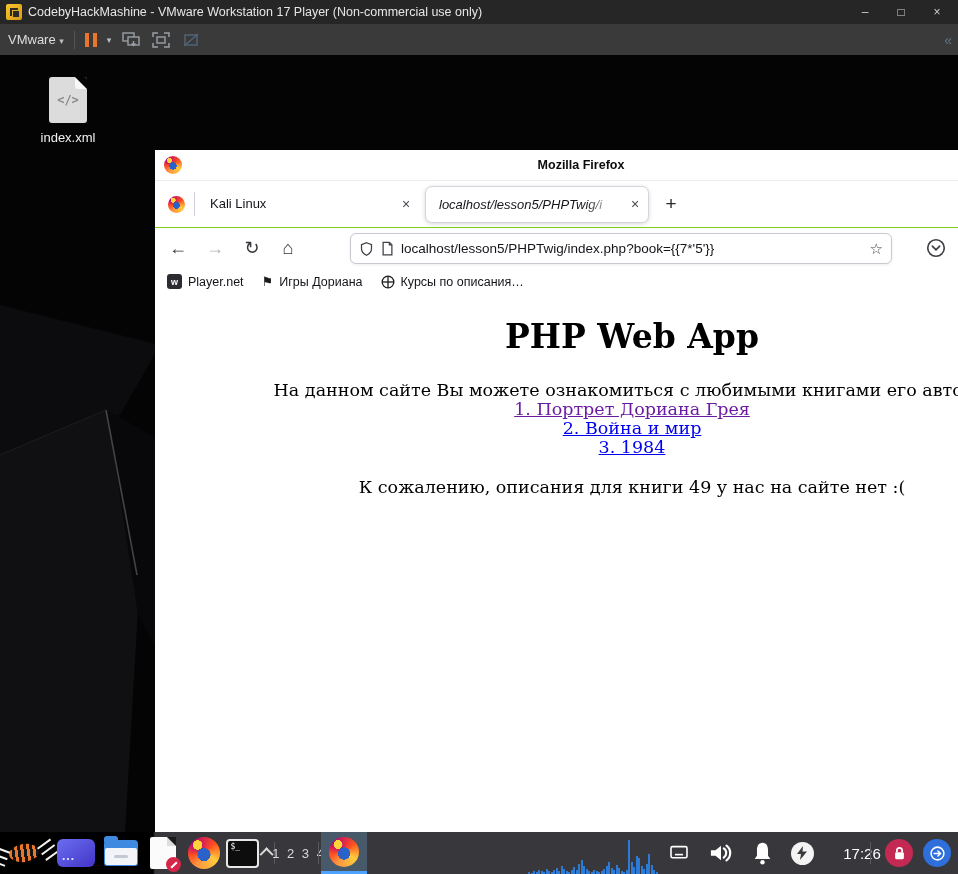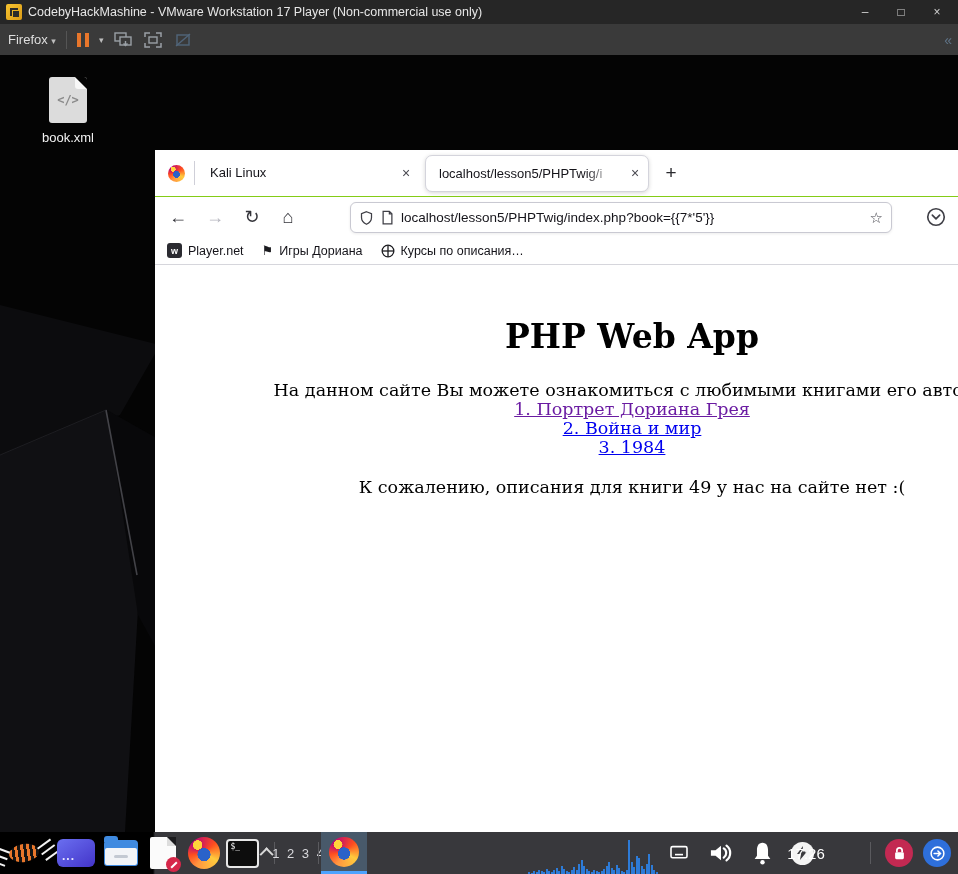--- a/index.html
+++ b/index.html
@@ -50,21 +50,21 @@
   .ff-tabbar .ffic{position:absolute;left:13px;top:15px;width:17px;height:17px;}
   .tab-sep{position:absolute;left:39px;top:11px;width:1px;height:24px;background:#cfcfd8;}
   .tab1-label{position:absolute;left:55px;top:0;line-height:46px;font-size:13px;color:#15141a;}
   .tab-close{position:absolute;top:14px;width:18px;height:18px;text-align:center;line-height:18px;
     font-size:14px;color:#4a4a52;cursor:default;}
   .tab1-close{left:242px;}
   .active-tab{position:absolute;left:270px;top:5px;width:222px;height:35px;background:#fff;
     border:1px solid #d4d4dc;border-radius:7px;box-shadow:0 1px 4px rgba(0,0,0,.16);}
   .active-tab .t-label{position:absolute;left:13px;top:0;line-height:35px;font-size:13px;width:178px;
     overflow:hidden;white-space:nowrap;-webkit-mask-image:linear-gradient(90deg,#000 82%,transparent);
-            mask-image:linear-gradient(90deg,#000 82%,transparent);}
+            mask-image:linear-gradient(90deg,#000 82%,transparent);font-style:italic;}
   .active-tab .tab-close{right:4px;top:8px;}
   .new-tab{position:absolute;left:503px;top:10px;width:26px;height:26px;text-align:center;line-height:26px;
     font-size:19px;color:#2a2a2e;}
   .ff-navbar{position:relative;height:40px;}
   .nav-btn{position:absolute;top:6px;width:30px;height:28px;text-align:center;line-height:28px;
     font-size:18px;color:#35353b;border-radius:4px;}
   .nav-btn.disabled{color:#b6b6bf;}
   .urlbar{position:absolute;left:195px;top:5px;width:524px;height:29px;background:#fff;border:1px solid #c9c9d2;
     border-radius:6px;box-shadow:0 1px 3px rgba(0,0,0,.08);display:flex;align-items:center;padding:0 8px;gap:7px;}
   .url-text{font-size:13.5px;color:#15141a;flex:1;white-space:nowrap;overflow:hidden;}
@@ -113,21 +113,21 @@
   .term-btn{left:224px;width:36px;}
   .term-ic{width:26px;height:24px;background:#0d0d0d;border:2px solid #e8e8e8;border-radius:4px;
     color:#fff;font-family:"DejaVu Sans Mono",monospace;font-size:8px;line-height:10px;padding:1px 0 0 3px;text-align:left;}
   .chevup-btn{left:259px;width:18px;}
   .chevup{width:8px;height:8px;border:2px solid #d8d8d8;border-bottom:none;border-right:none;transform:rotate(45deg) translateY(2px);}
   .tb-sep{position:absolute;top:10px;width:1px;height:22px;background:#5a5a5e;}
   .pager{left:279px;width:40px;color:#d8d8dc;font-size:13px;letter-spacing:2px;white-space:nowrap;}
   .ff-task{left:321px;width:46px;background:#48596a;border-bottom:3px solid #4da3ff;box-sizing:border-box;}
   .net-graph{left:528px;width:132px;display:flex;align-items:flex-end;gap:0.5px;justify-content:flex-start;overflow:hidden;}
   .net-bar{width:2px;background:#2d7bd8;flex:0 0 auto;}
-  .clock{left:784px;width:44px;color:#fff;font-size:15px;}
+  .clock{left:840px;width:44px;color:#fff;font-size:15px;}
   .circle-btn{border-radius:50%;display:flex;align-items:center;justify-content:center;}
   .lock-btn{left:880px;width:38px;}
   .logout-btn{left:918px;width:38px;}
   .lock-circle{width:28px;height:28px;background:#c32952;}
   .logout-circle{width:28px;height:28px;background:#2e6fdb;}
   .power-circle{width:23px;height:23px;background:#f4f4f4;}
 </style>
 </head>
 <body>
 
@@ -136,21 +136,21 @@
   <div class="vm-titlebar">
     <span class="vm-logo"></span>
     <span class="vm-title">CodebyHackMashine - VMware Workstation 17 Player (Non-commercial use only)</span>
     <span class="vm-ctrl">–</span>
     <span class="vm-ctrl">□</span>
     <span class="vm-ctrl">×</span>
   </div>
 
   <div class="vm-toolbar">
     <span>
-      <span>Firefox</span>
+      <span>VMware</span>
       <span class="vm-caret">▾</span>
     </span>
     <span class="vm-sep"></span>
     <span class="pause-bars" title="">
         <i></i>
         <i></i>
       </span>
     <span class="vm-caret">▾</span>
     <span class="vm-tool-icon">
       <svg width="18" height="16" viewBox="0 0 18 16">
@@ -179,25 +179,29 @@
       <polygon points="0,250 160,290 120,360 0,400" fill="#0c0c0e"></polygon>
       <polygon points="0,400 107,355 140,520 125,777 0,777" fill="#101013"></polygon>
       <polygon points="107,355 160,385 160,600 138,560" fill="#08080a"></polygon>
       <path d="M106 355 L137 520" stroke="#56565c" stroke-width="1.6" opacity="0.75" fill="none"></path>
       <path d="M0 400 L106 355" stroke="#2a2a2e" stroke-width="1" opacity="0.6" fill="none"></path>
     </svg>
     <div class="desktop-icon">
       <div class="doc-shape">
         <span class="doc-glyph">&lt;/&gt;</span>
       </div>
-      <div class="lbl">book.xml</div>
+      <div class="lbl">index.xml</div>
     </div>
   </div>
 
   <div class="ff-window">
+    <div class="ff-titlebar">
+      <span class="ffic"></span>
+      <span class="ff-wintitle">Mozilla Firefox</span>
+    </div>
 
     <div class="ff-tabbar">
       <span class="ffic"></span>
       <span class="tab-sep"></span>
       <span class="tab1-label">Kali Linux</span>
       <span class="tab-close tab1-close">×</span>
       <div class="active-tab">
         <span class="t-label">localhost/lesson5/PHPTwig/i</span>
         <span class="tab-close">×</span>
       </div>

